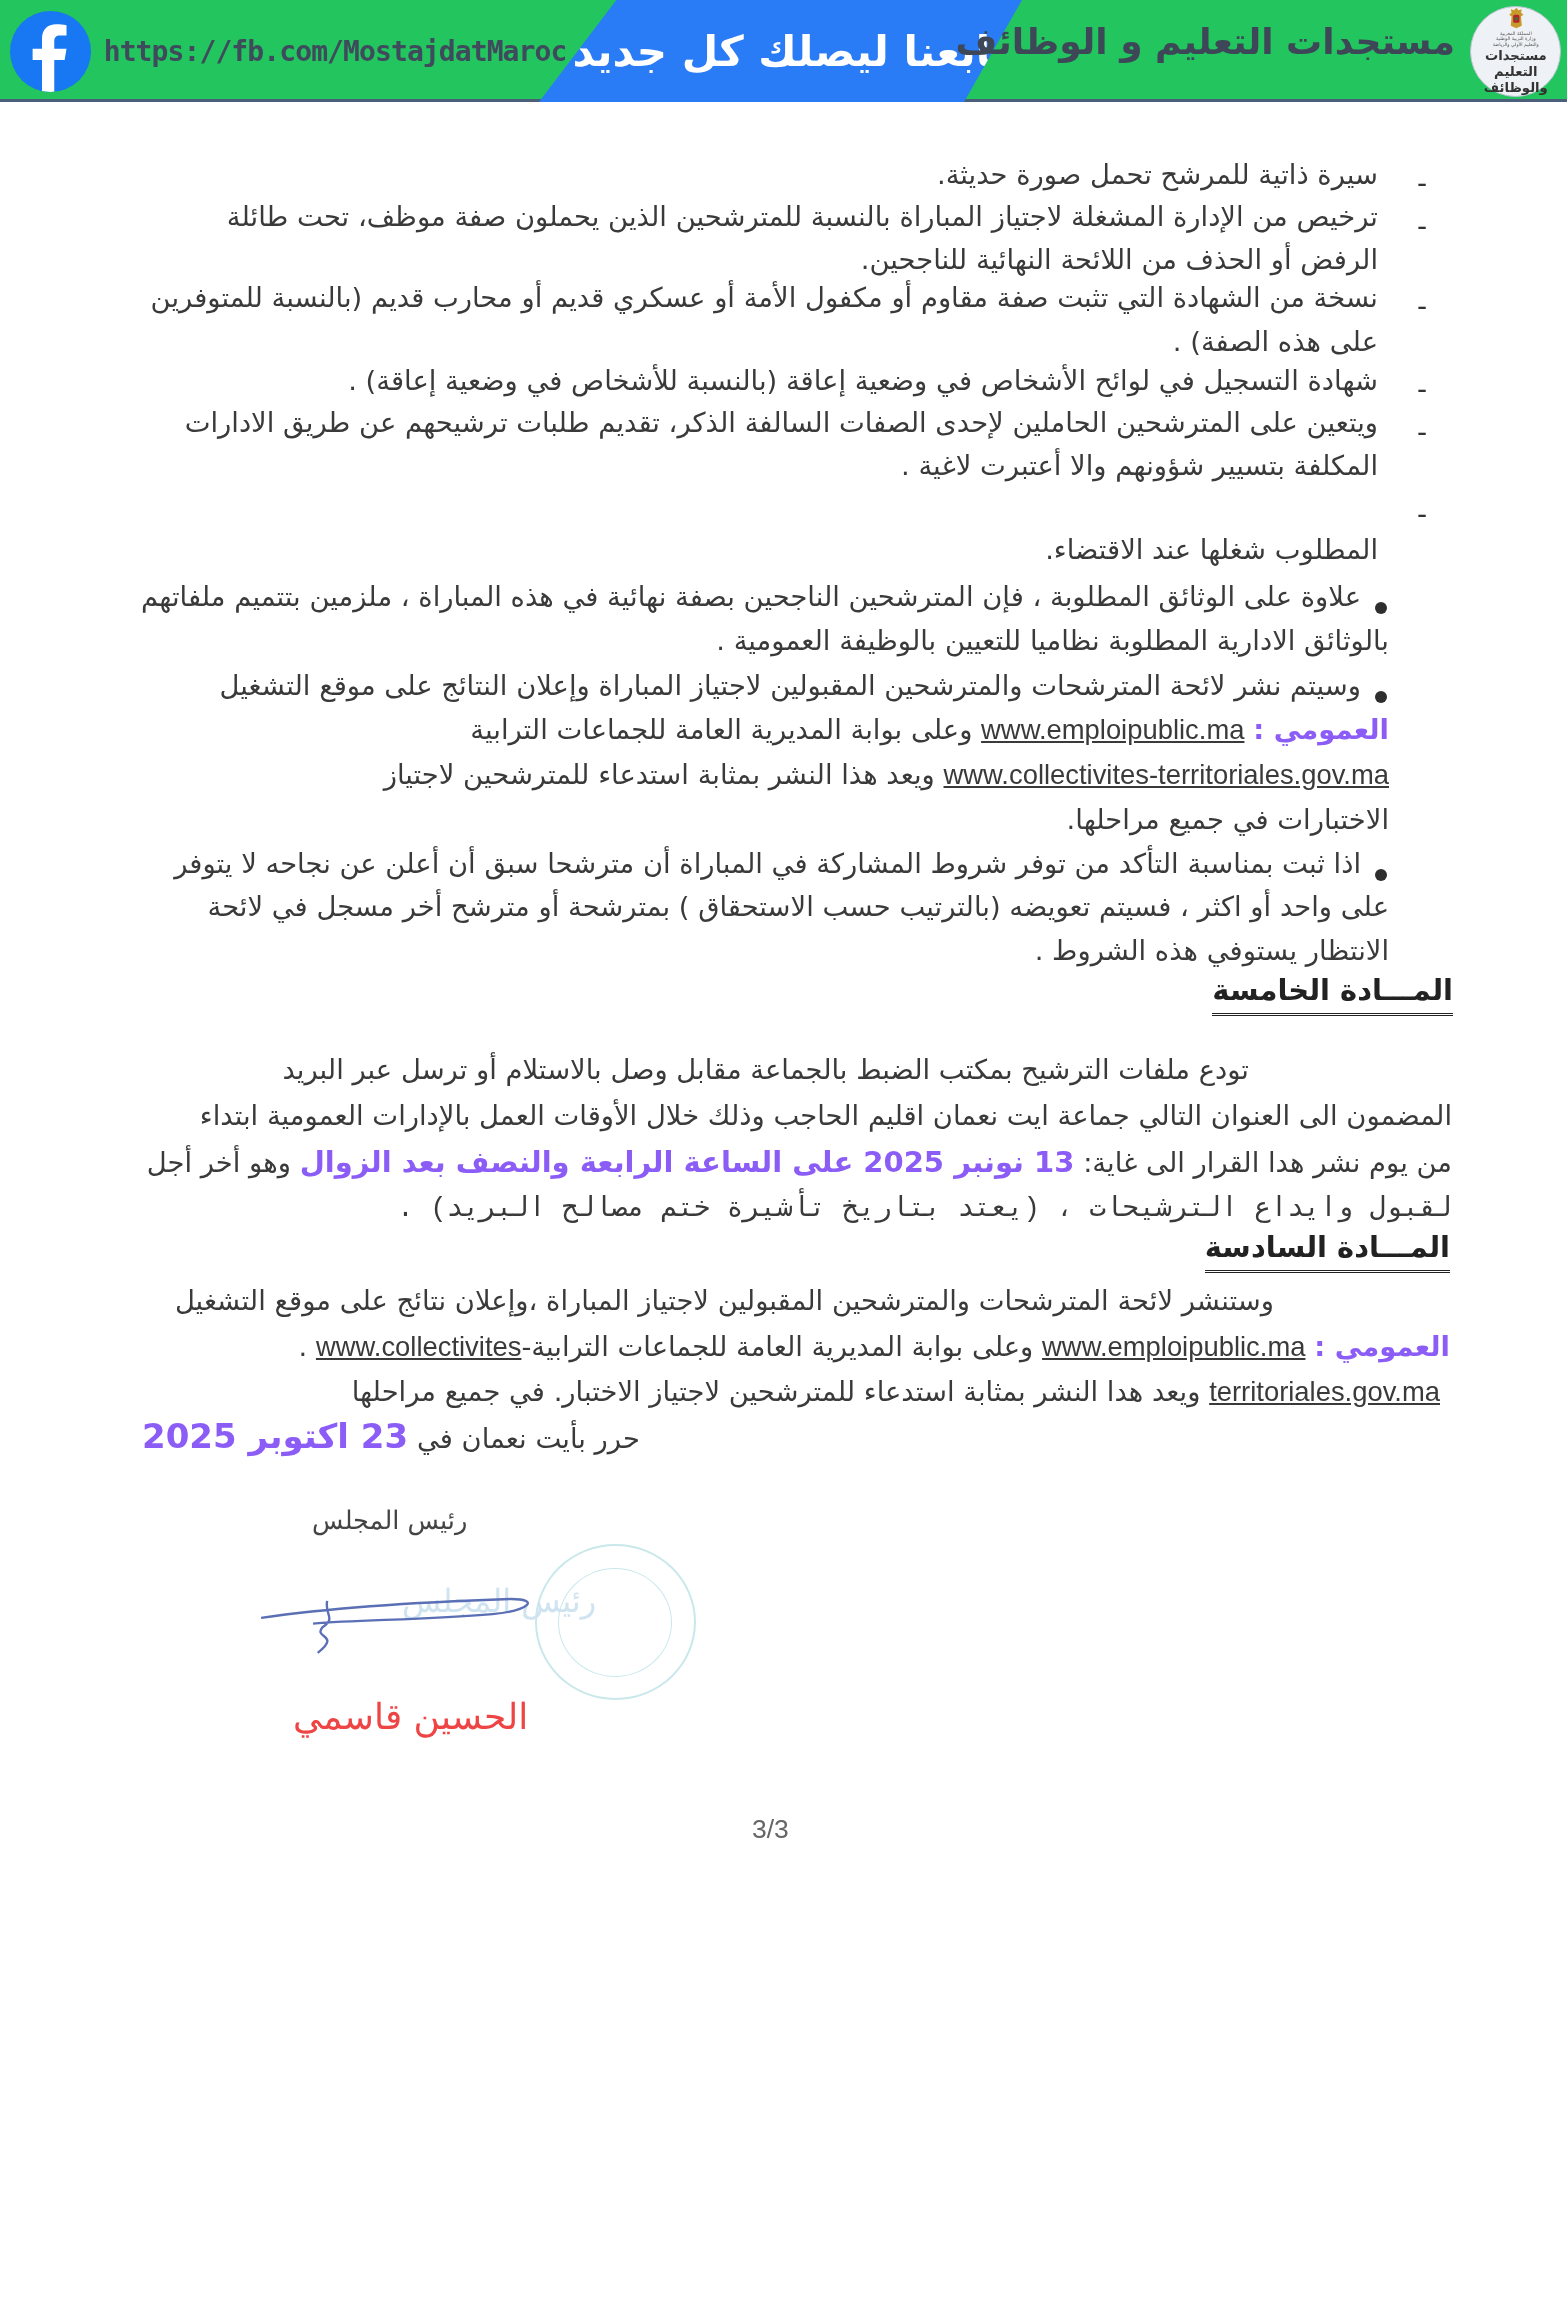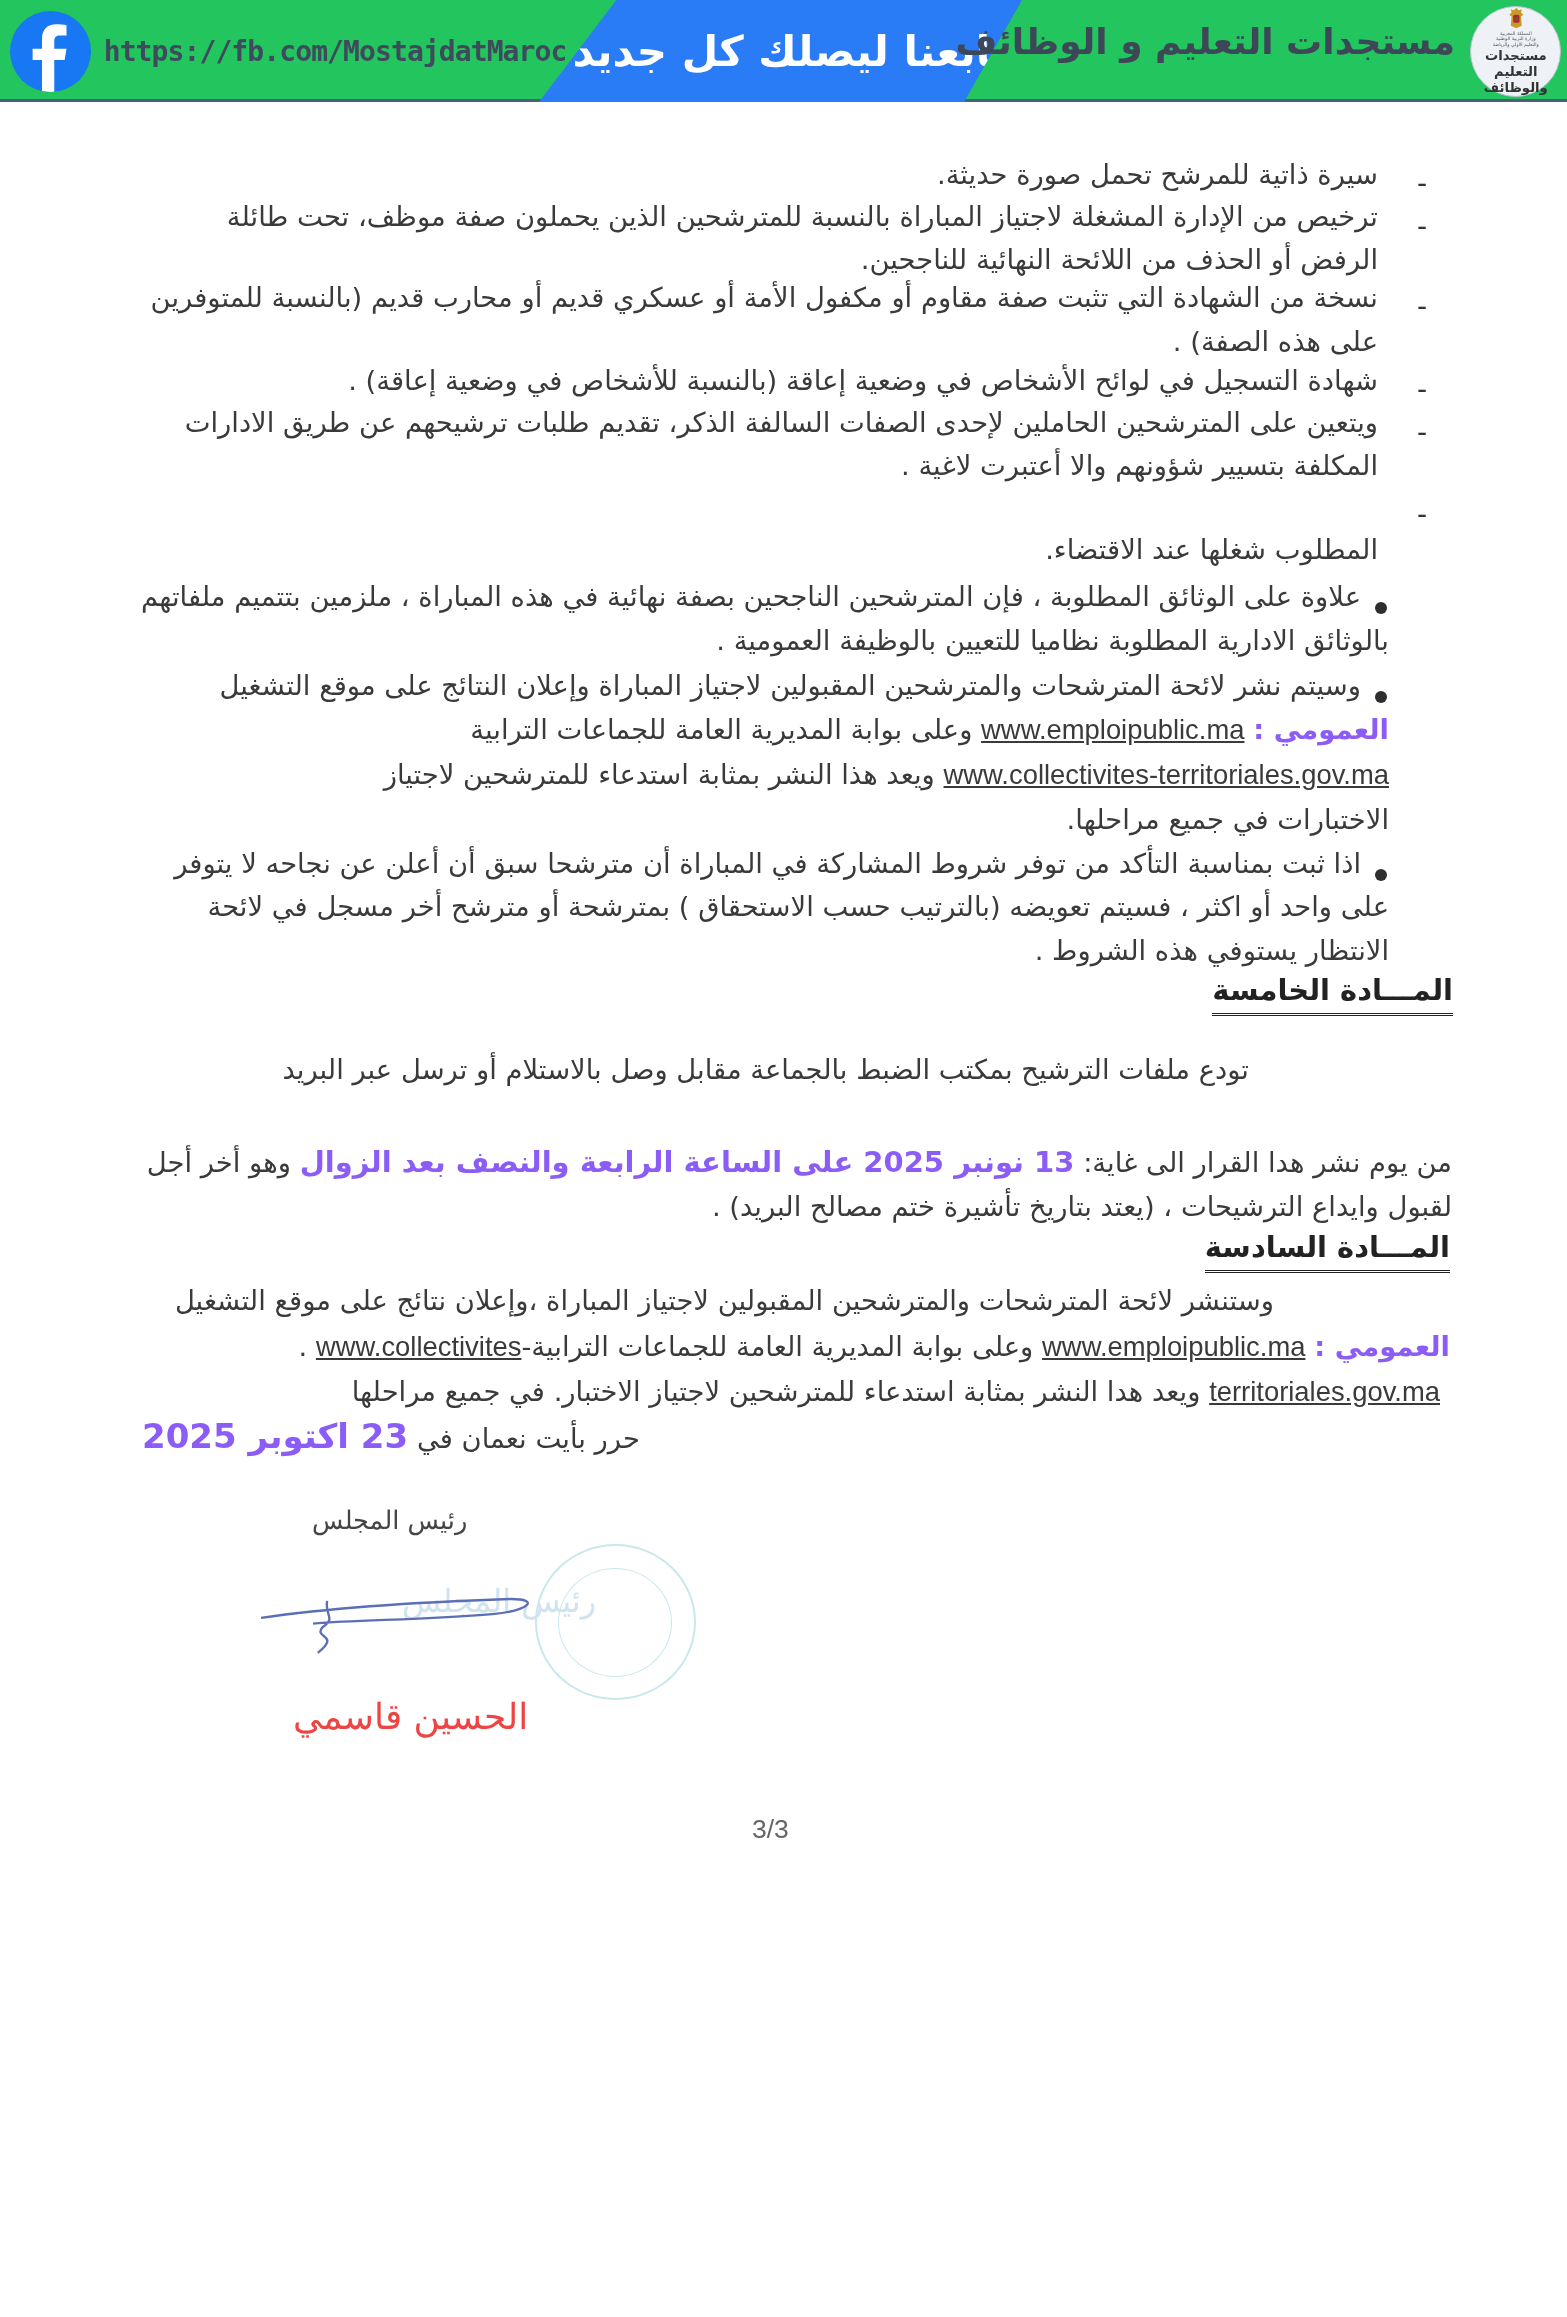--- a/index.html
+++ b/index.html
@@ -151,26 +151,27 @@
   </span>
   <span class="line" style="right:178px; top:698px;">الاختبارات في جميع مراحلها.</span>
 
   <span class="bullet" style="right:180px; top:763px;"></span>
   <span class="line" style="right:206px; top:742px;">اذا ثبت بمناسبة التأكد من توفر شروط المشاركة في المباراة أن مترشحا سبق أن أعلن عن نجاحه لا يتوفر</span>
   <span class="line" style="right:178px; top:785px;">على واحد أو اكثر ، فسيتم تعويضه (بالترتيب حسب الاستحقاق ) بمترشحة أو مترشح أخر مسجل في لائحة</span>
   <span class="line" style="right:178px; top:829px;">الانتظار يستوفي هذه الشروط .</span>
 
   <div class="heading" style="right:114px; top:867px;">المـــادة الخامسة</div>
   <span class="line" style="right:318px; top:948px;">تودع ملفات الترشيح بمكتب الضبط بالجماعة مقابل وصل بالاستلام أو ترسل عبر البريد</span>
+  <span class="line" style="right:115px; top:994px;">المضمون الى العنوان التالي جماعة ايت نعمان اقليم الحاجب وذلك خلال الأوقات العمل بالإدارات العمومية ابتداء</span>
   <span class="line" style="right:115px; top:1039px;">
     <span>من يوم نشر هدا القرار الى غاية:</span>
     <span class="bold" style="font-size:29px;">13 نونبر 2025 على الساعة الرابعة والنصف بعد الزوال</span>
     <span>وهو أخر أجل</span>
   </span>
-  <span class="line" style="right:115px; top:1085px;">لقبول وايداع الترشيحات ، (يعتد بتاريخ تأشيرة ختم مصالح البريد) .</span>
+  <span class="line" style="right:115px; top:1085px;font-family:Liberation Mono, monospace;">لقبول وايداع الترشيحات ، (يعتد بتاريخ تأشيرة ختم مصالح البريد) .</span>
 
   <div class="heading" style="right:117px; top:1124px;text-align:center;">المـــادة السادسة</div>
   <span class="line" style="right:293px; top:1179px;">وستنشر لائحة المترشحات والمترشحين المقبولين لاجتياز المباراة ،وإعلان نتائج على موقع التشغيل</span>
   <span class="line" style="right:117px; top:1225px;">
     <span class="bold">العمومي :</span>
     <span class="link">www.emploipublic.ma</span>
     <span>وعلى بوابة المديرية العامة للجماعات الترابية-</span><span class="link">www.collectivites</span>
     <span>.</span>
   </span>
   <span class="line" style="right:127px; top:1270px;">

